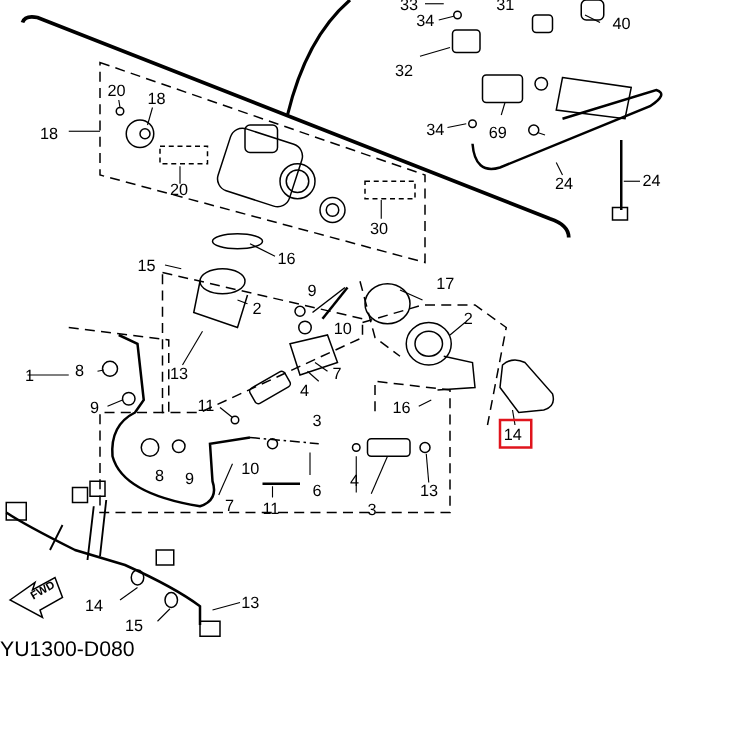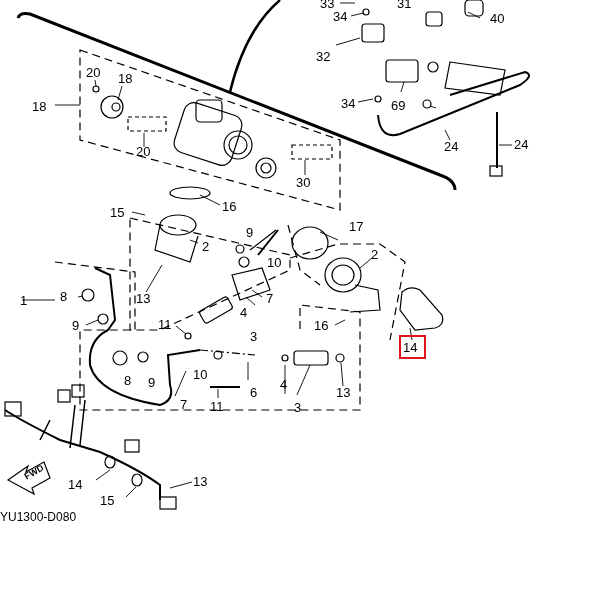--- a/index.html
+++ b/index.html
@@ -1,20 +1,20 @@
 <!DOCTYPE html>
 <html><head>
 <meta charset="utf-8">
 <style>
   html, body { margin:0; padding:0; background:#ffffff; }
   body { width:600px; height:600px; position:relative; overflow:hidden;
          font-family:"Liberation Sans", sans-serif; }
   #canvas { position:absolute; left:0; top:0; width:600px; height:600px; }
   .lbl { position:absolute; font-size:13px; color:#000; line-height:1; white-space:nowrap; }
-  .code { position:absolute; font-size:12px; color:#000; white-space:nowrap;text-align:center; }
+  .code { position:absolute; font-size:17px; color:#000; white-space:nowrap;text-align:center; }
   .hl { position:absolute; border:2px solid #e0141c; box-sizing:border-box; }
 </style>
 </head>
 <body>
 
 <svg id="canvas" viewBox="0 0 600 600" xmlns="http://www.w3.org/2000/svg">
   <g fill="none" stroke="#000" stroke-width="1.2">
 
     <path d="M18 18 Q20 12 30 14 L440 175 Q455 180 455 190" stroke-width="3"></path>
     <path d="M230 92 Q245 30 280 0" stroke-width="2.5"></path>

